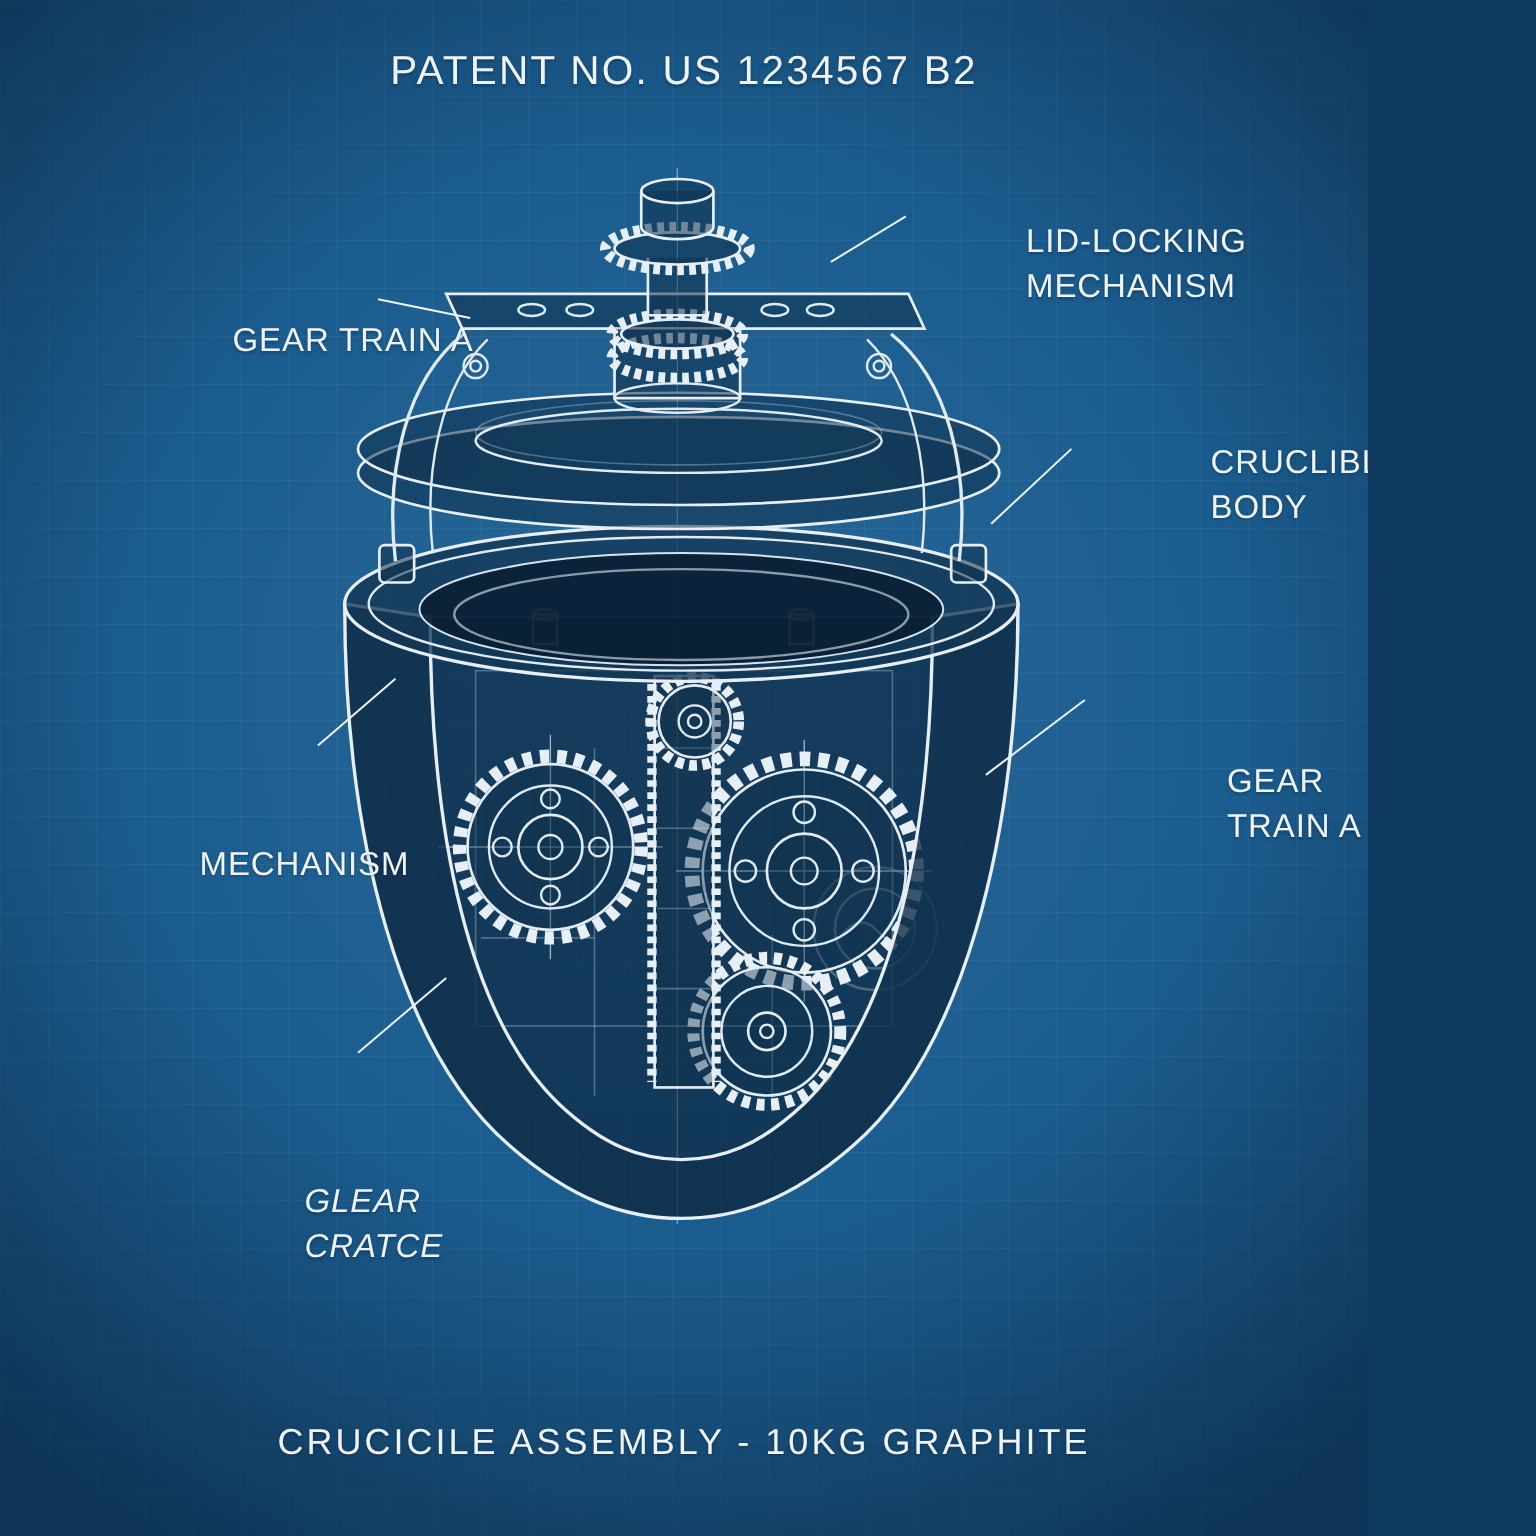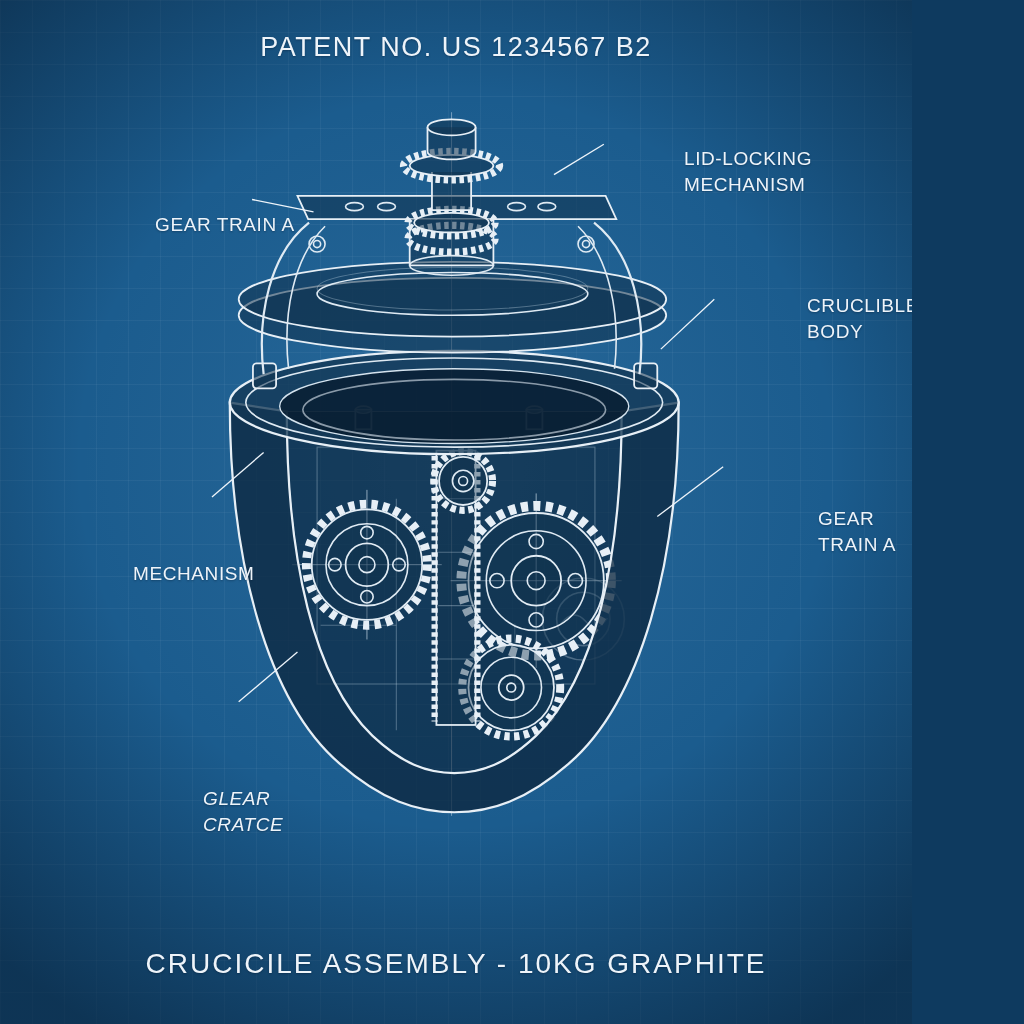--- a/index.html
+++ b/index.html
@@ -18,23 +18,23 @@
     content:""; position:absolute; inset:0; z-index:0; pointer-events:none;
     background: radial-gradient(ellipse 75% 65% at 50% 45%,
       rgba(110,168,210,0.16) 0%, rgba(27,92,142,0) 55%, rgba(5,26,47,0.6) 100%);
   }
 
   svg.drawing { position:absolute; inset:0; z-index:1; }
 
   .title { position:absolute; width:100%; text-align:center; color:#eef4fa;
            font-weight:500; z-index:2; text-shadow:0 1px 2px rgba(0,20,40,0.35); }
   .title.top { top:32px; font-size:27px; letter-spacing:1.5px; }
-  .title.bottom { top:948px; font-size:28px; letter-spacing:2px; }
-
-  .callout { position:absolute; color:#eef4fa; font-size:19px; letter-spacing:0.6px;
+  .title.bottom { top:948px; font-size:24px; letter-spacing:2px; }
+
+  .callout { position:absolute; color:#eef4fa; font-size:22px; letter-spacing:0.6px;
              line-height:1.35; white-space:pre-line; z-index:2; font-weight:400;
              text-shadow:0 1px 2px rgba(0,20,40,0.35); }
 
   
   .shape  { fill:rgba(16,49,77,0.55);  stroke:#e7eff6; stroke-width:2; }
   .shape2 { fill:rgba(19,55,85,0.78);  stroke:#e7eff6; stroke-width:2.5; }
   .wall   { fill:rgba(13,40,64,0.78);  stroke:#e7eff6; stroke-width:2.5; }
   .mouth  { fill:rgba(7,26,44,0.75);   stroke:#d5e3ee; stroke-width:1.5; }
   .inner  { fill:rgba(7,26,44,0.55);   stroke:#d5e3ee; stroke-width:1.2; }
   .ln     { fill:rgba(16,49,77,0.42);  stroke:#e2ecf4; stroke-width:2; }

